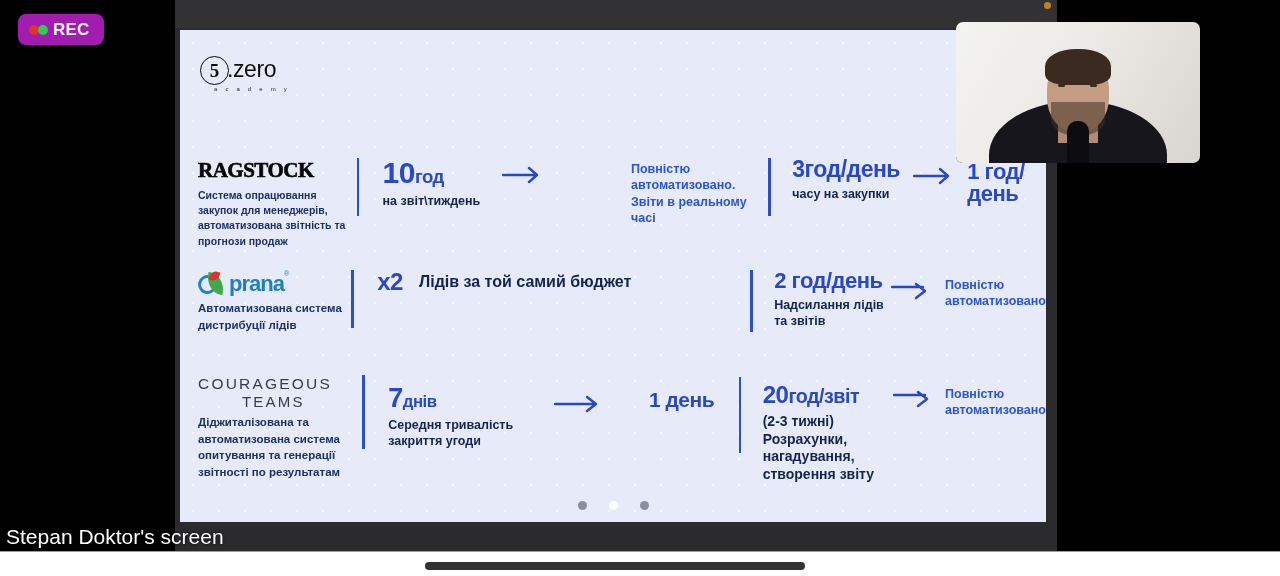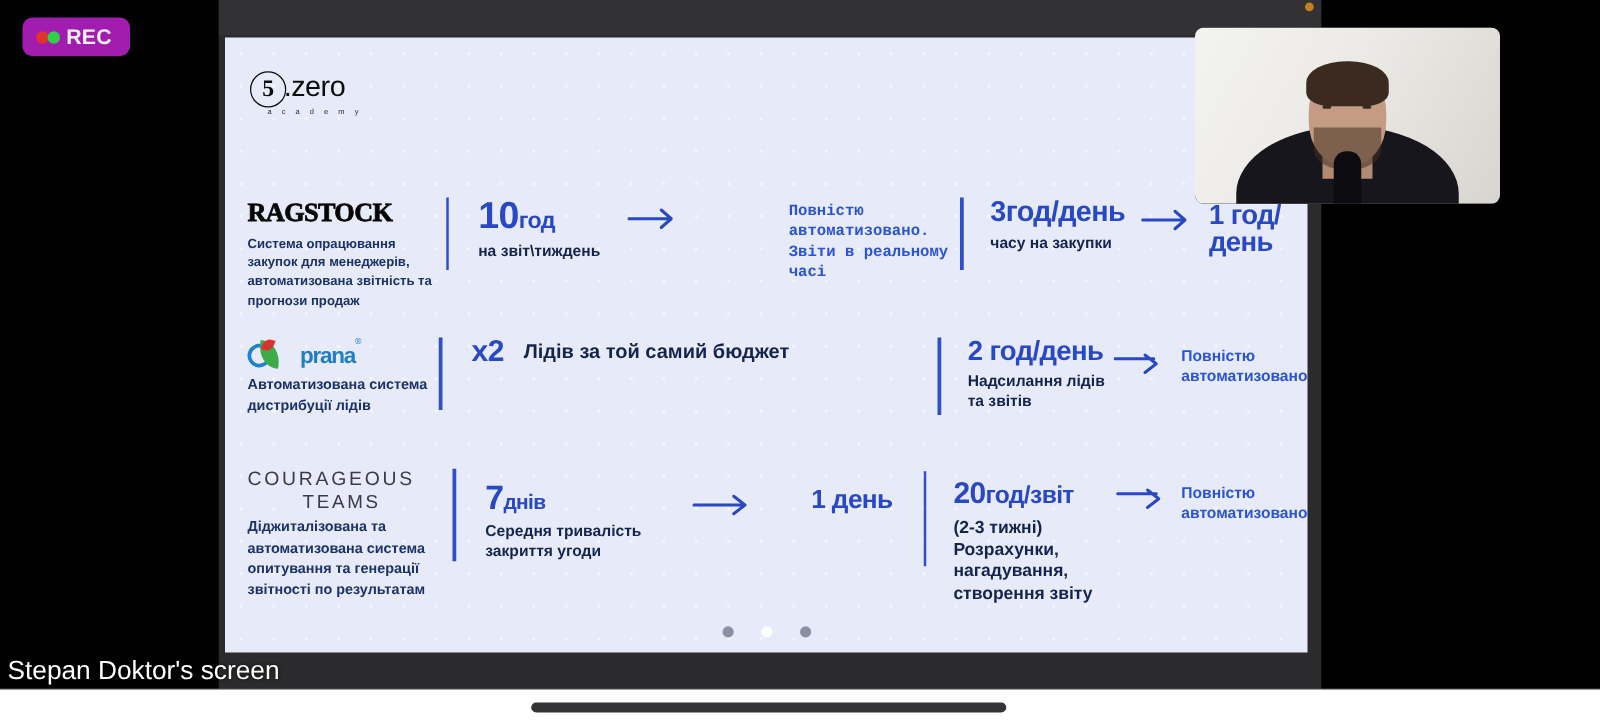--- a/index.html
+++ b/index.html
@@ -99,22 +99,22 @@
   }
   .prana .leafg {
     position:absolute; left:9px; top:2px; width:17px; height:21px;
     background:#3faa4a; border-radius:0 90% 0 90%; transform:rotate(8deg);
   }
   .prana .leafr {
     position:absolute; left:12px; top:0px; width:9px; height:10px;
     background:#d9332f; border-radius:70% 0 70% 0; transform:rotate(20deg);
   }
   .prana .ptext {
-    font-size:18px; font-weight:700; color:#1f7fc4; letter-spacing:-1px;
-    margin-left:12px; line-height:1;
+    font-size:22px; font-weight:700; color:#1f7fc4; letter-spacing:-1px;
+    margin-left:1px; line-height:1;
   }
   .prana .ptm { font-size:7px; color:#1f7fc4; align-self:flex-start; }
 
   
   .ct { color:#3a3a4c; line-height:1.15; }
   .ct .l1 { font-size:15.5px; letter-spacing:2.2px; }
   .ct .l2 { font-size:15px; letter-spacing:2.2px; padding-left:44px; }
 
   
   #dots {
@@ -232,21 +232,21 @@
             <div class="small-dark">на звіт\тиждень</div>
           </div>
           <span class="arrow" style="margin:8px 0 0 22px;">
             <svg width="40" height="18" viewBox="0 0 40 18">
                 <path d="M1 9h33M27 2l8 7-8 7" stroke="#2948c4" stroke-width="2.4" fill="none" stroke-linecap="round" stroke-linejoin="round"></path>
               </svg>
           </span>
         </div>
       </div>
 
-      <div class="col-b" style="padding-left:0;width:168px;font-family:Liberation Mono, monospace;">
+      <div class="col-b" style="padding-left:0;width:168px;">
         <div class="blue-note" style="white-space:pre-line;margin-top:3px;">Повністю автоматизовано.
 Звіти в реальному часі</div>
       </div>
 
       <div class="col-b" style="width:172px;">
         <div class="vline" style="height:58px;"></div>
         <div class="big" style="font-size:23px;"><span>3</span><span>год/день</span></div>
         <div class="small-dark">часу на закупки</div>
       </div>
 

